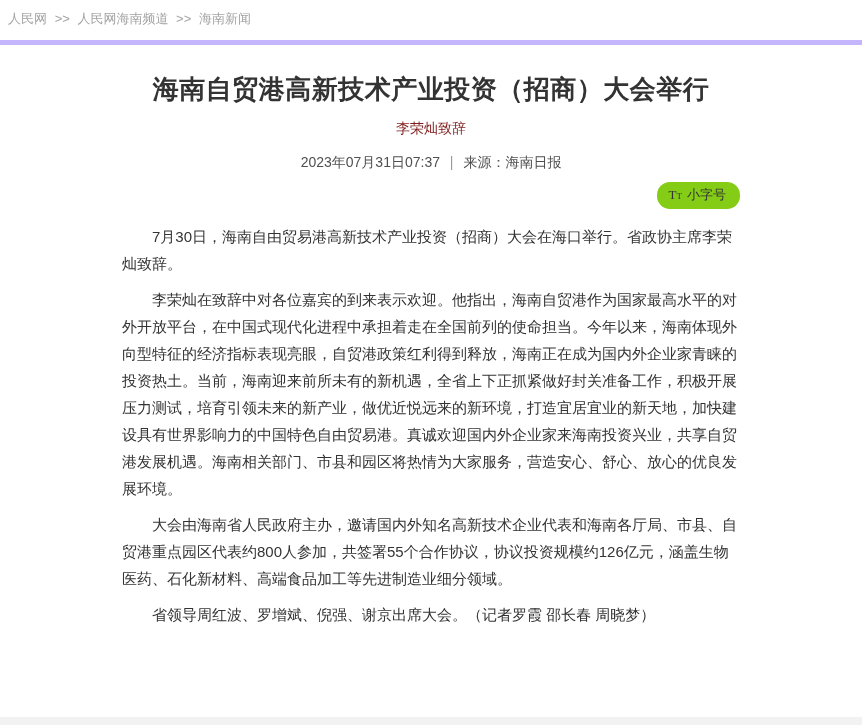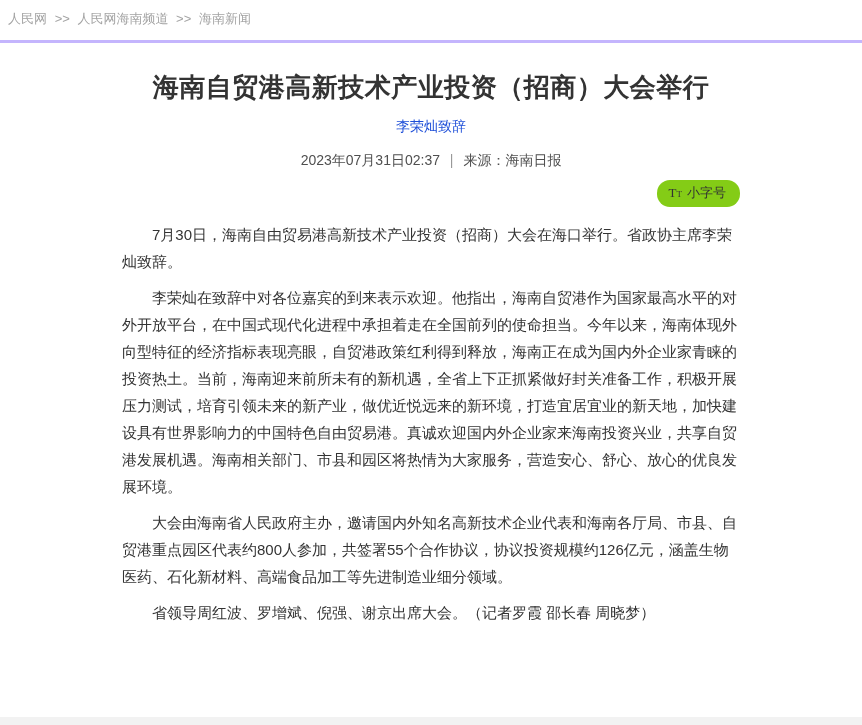--- a/index.html
+++ b/index.html
@@ -9,21 +9,21 @@
     height: 725px;
     position: relative;
     font-family: "Liberation Sans", "DejaVu Sans", sans-serif;
     overflow: hidden;
   }
   
   .breadcrumb {
     padding: 10px 8px 12px 8px;
     font-size: 13px;
     color: #a3a3a3;
-    border-bottom: 3px solid #c4b5fd;
+    border-bottom: 5px solid #c4b5fd;
   }
   .breadcrumb a {
     color: #a3a3a3;
     text-decoration: none;
     cursor: pointer;
   }
   .breadcrumb .sep { color: #a3a3a3; padding: 0 4px; }
 
   
   .article {
@@ -36,21 +36,21 @@
     font-size: 26px;
     font-weight: 700;
     color: #333333;
     letter-spacing: 0.5px;
     line-height: 1.25;
   }
   .article-subtitle {
     margin-top: 14px;
     text-align: center;
     font-size: 14px;
-    color: #1d4ed8;
+    color: #7f1d1d;
   }
   .article-meta {
     margin-top: 16px;
     text-align: center;
     font-size: 14px;
     color: #4f4f4f;
   }
   .article-meta .meta-sep { color: #999999; padding: 0 6px; }
   .article-meta .source-link { color: #4f4f4f; text-decoration: none; cursor: pointer; }
 
@@ -105,21 +105,21 @@
   <a>人民网海南频道</a>
   <span class="sep">&gt;&gt;</span>
   <a>海南新闻</a>
 </div>
 
 <div class="article">
   <h1 class="article-title">海南自贸港高新技术产业投资（招商）大会举行</h1>
   <div class="article-subtitle">李荣灿致辞</div>
 
   <div class="article-meta">
-    <span>2023年07月31日02:37</span>
+    <span>2023年07月31日07:37</span>
     <span class="meta-sep">|</span>
     <span>来源：</span><a class="source-link">海南日报</a>
   </div>
 
   <div class="toolbar">
     <button class="font-size-btn">
       <span class="tt"><span>T</span><span class="tt-small">T</span></span>
       <span>小字号</span>
     </button>
   </div>

